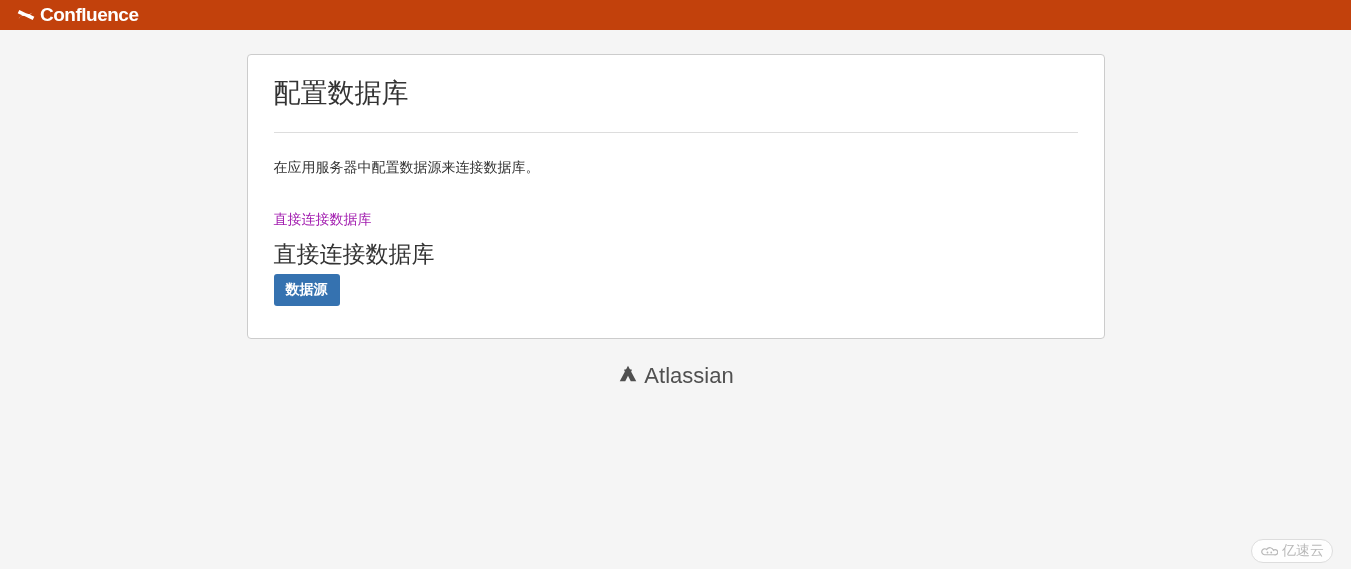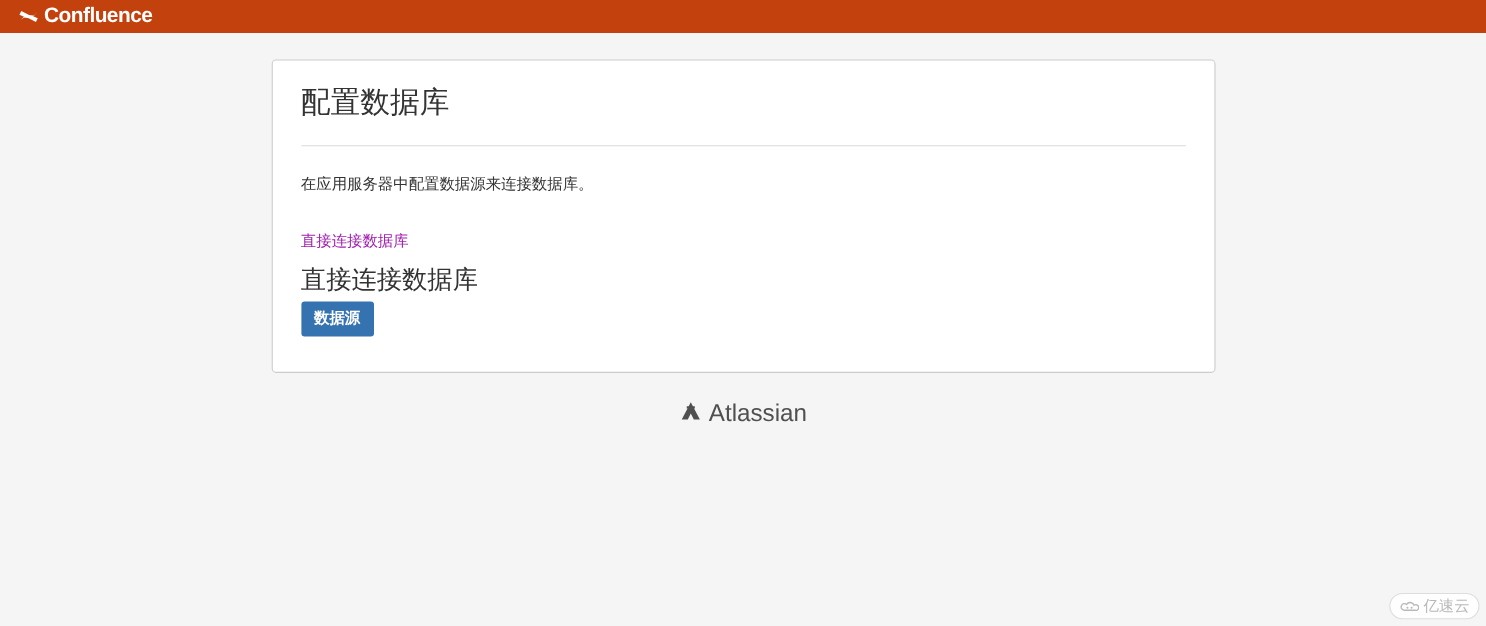--- a/index.html
+++ b/index.html
@@ -94,21 +94,21 @@
     font-weight: 500;
   }
   .footer-icon {
     width: 22px;
     height: 22px;
     margin-right: 5px;
     fill: #505050;
   }
   .watermark {
     position: absolute;
-    right: 6px;
+    right: 18px;
     bottom: 6px;
     display: flex;
     align-items: center;
     color: #b8b8b8;
     font-size: 14px;
     font-weight: 500;
     border: 1px solid #ddd;
     background: rgba(255,255,255,0.85);
     border-radius: 14px;
     padding: 2px 8px;

